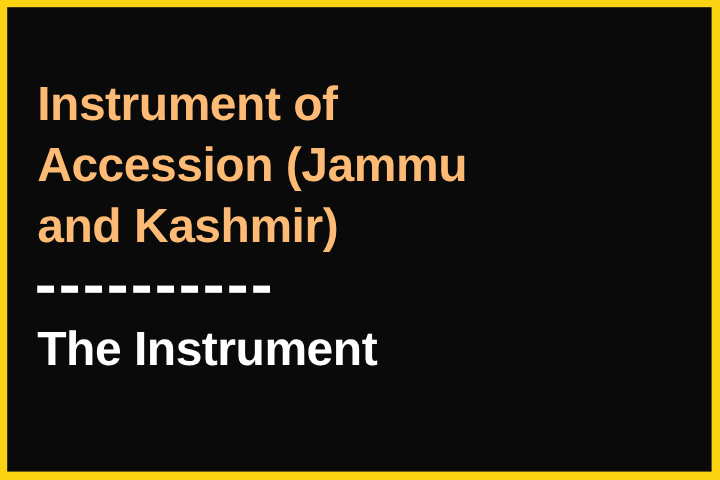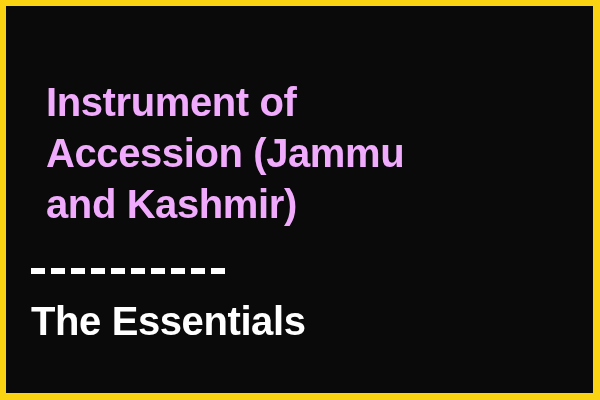--- a/index.html
+++ b/index.html
@@ -29,23 +29,23 @@
   }
 
   .text-block {
     position: absolute;
     left: 25px;
     top: 56px;
     right: 8px;
   }
 
   .headline {
-    margin: 15px;
+    margin: 0;
     padding: 0;
-    color: #f0abfc;
+    color: #fdba74;
     font-family: "Liberation Sans", sans-serif;
     font-weight: bold;
     font-size: 40px;
     line-height: 51px;
     letter-spacing: -0.4px;
     white-space: pre-line;
   }
 
   .divider {
     margin: 0;
@@ -101,17 +101,17 @@
           <span class="dash"></span>
           <span class="dash"></span>
           <span class="dash"></span>
           <span class="dash"></span>
           <span class="dash"></span>
           <span class="dash"></span>
           <span class="dash"></span>
         </div>
       </div>
 
-      <div class="subhead">The Essentials</div>
+      <div class="subhead">The Instrument</div>
 
     </div>
   </div>
 </div>
 
 </body></html>

